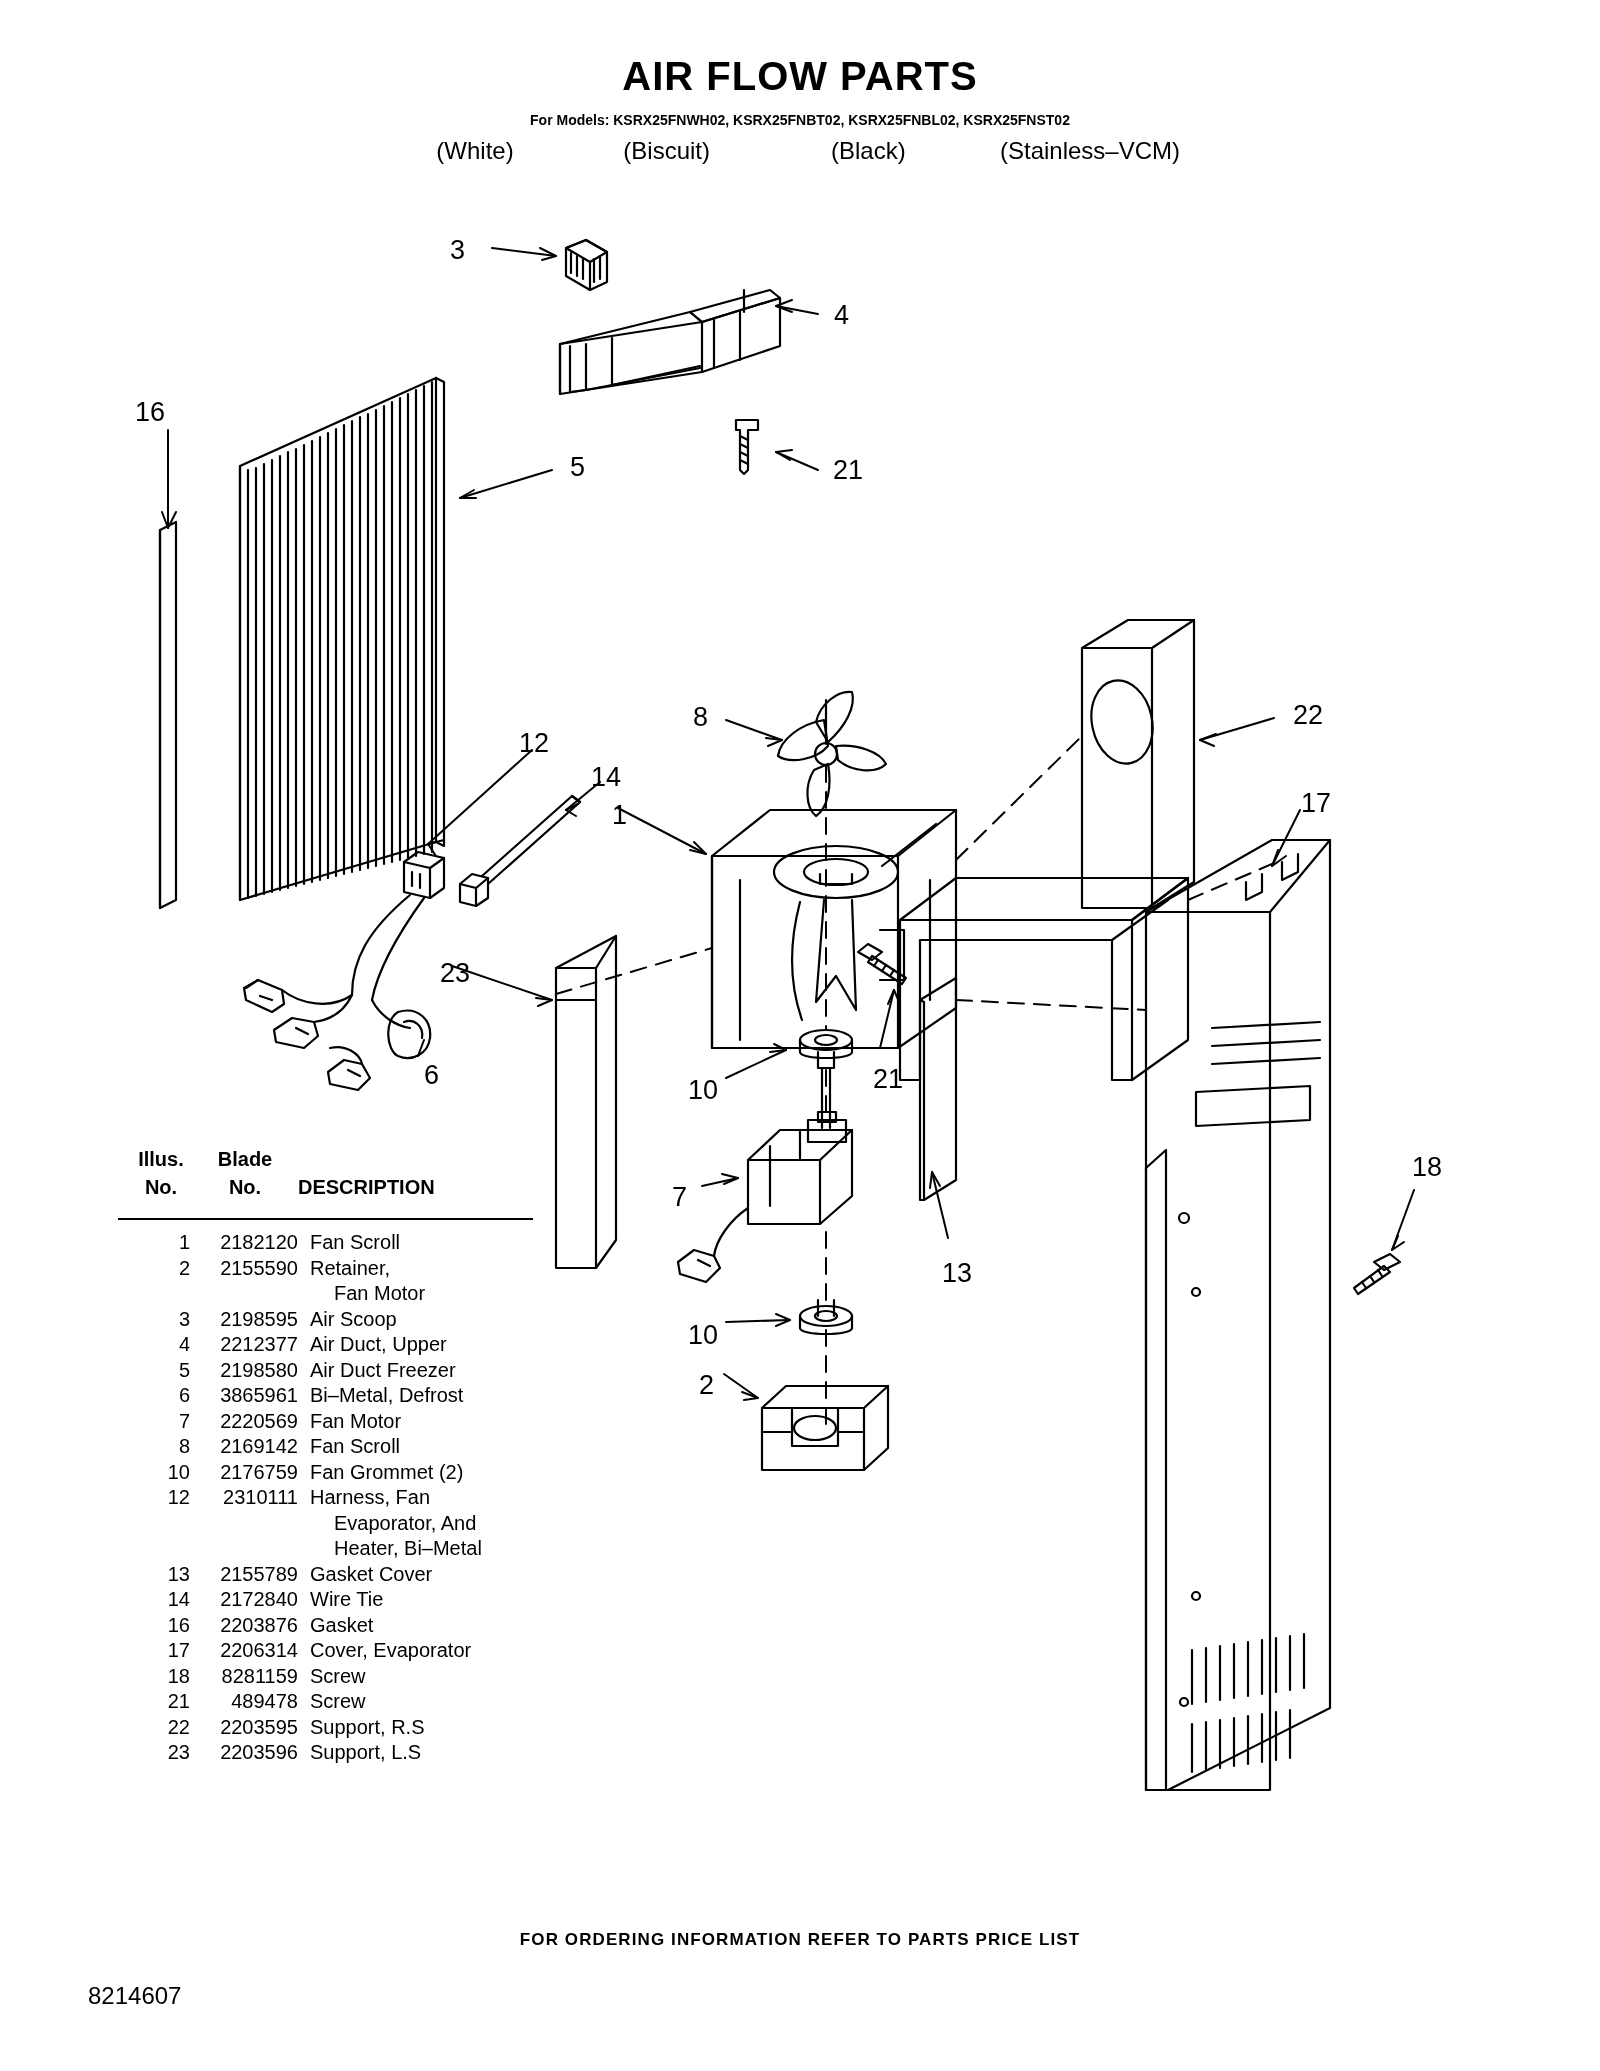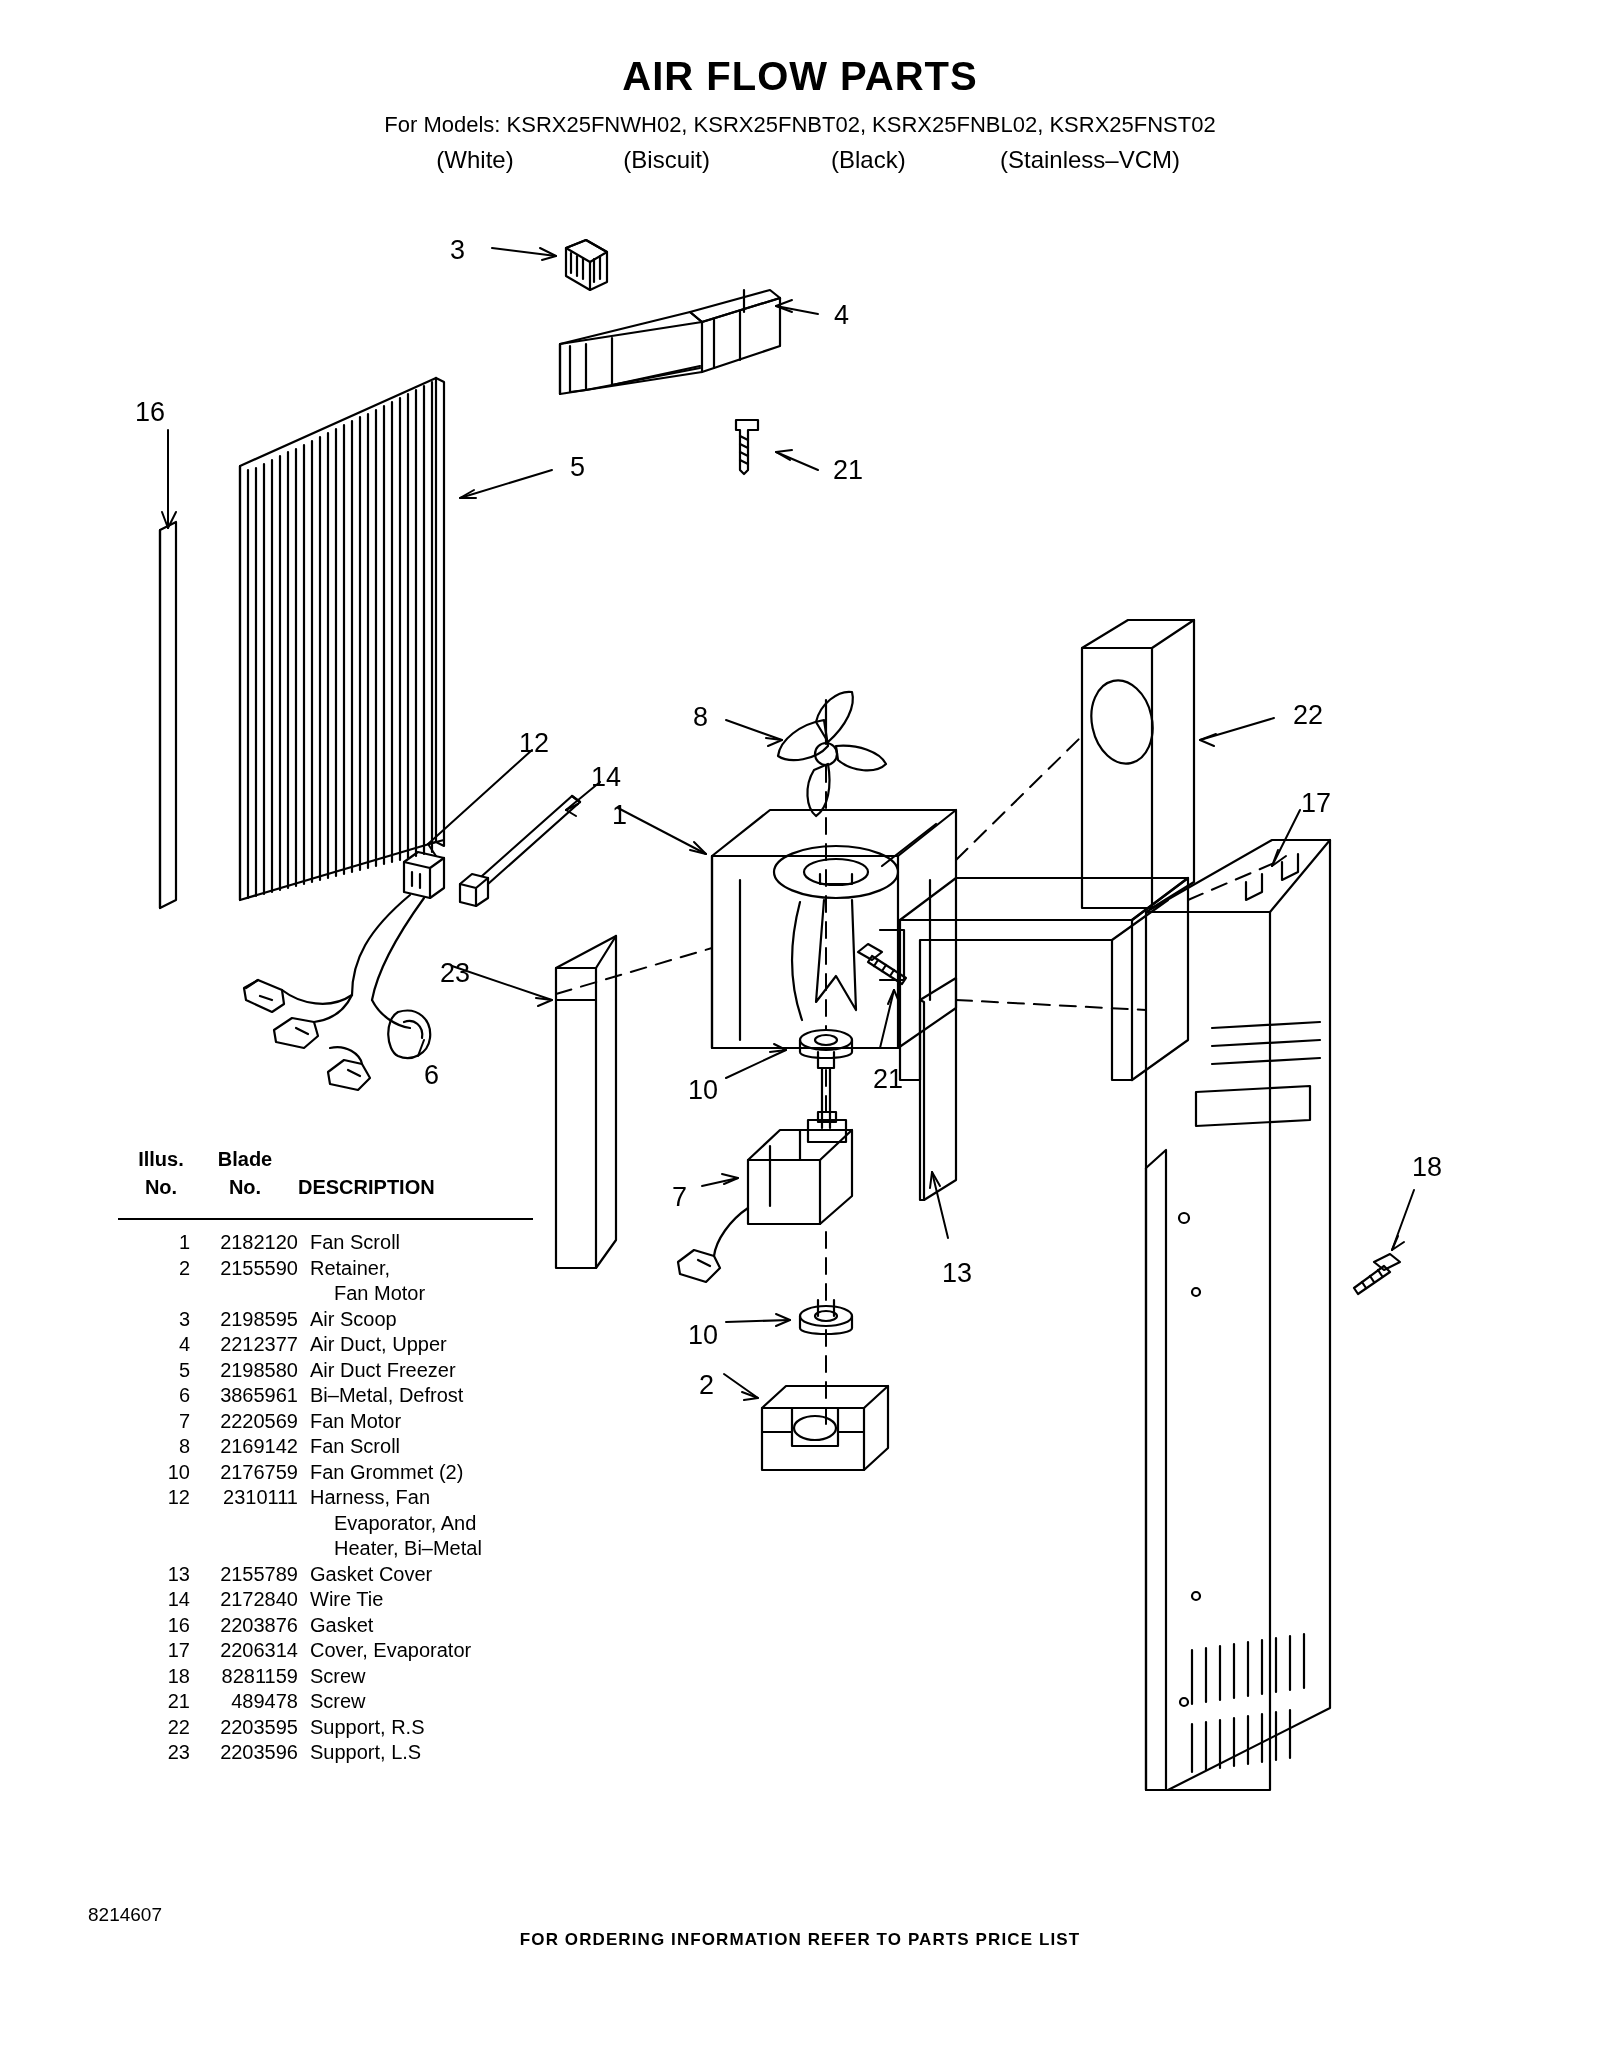--- a/index.html
+++ b/index.html
@@ -31,22 +31,22 @@
     text-align: center;
   }
   #doc-title {
     font-size: 40px;
     font-weight: bold;
     letter-spacing: 1px;
     margin: 0;
     line-height: 1.1;
   }
   #model-line {
-    font-size: 22px;
-    font-weight: normal;
+    font-size: 14px;
+    font-weight: bold;
     margin-top: 14px;
     line-height: 1.2;
   }
   #finish-line {
     font-size: 24px;
     margin-top: 8px;
     letter-spacing: 0px;
   }
   .finish-cell {
     display: inline-block;
@@ -134,22 +134,22 @@
     top: 1930px;
     width: 1600px;
     text-align: center;
     font-size: 17px;
     font-weight: bold;
     letter-spacing: 1.1px;
   }
   #footer-left {
     position: absolute;
     left: 88px;
-    top: 1904px;
-    font-size: 19px;
+    top: 1982px;
+    font-size: 24px;
   }
   #footer-page {
     position: absolute;
     left: 0;
     top: 1982px;
     width: 1600px;
     text-align: center;
     font-size: 20px;
   }
 </style>

